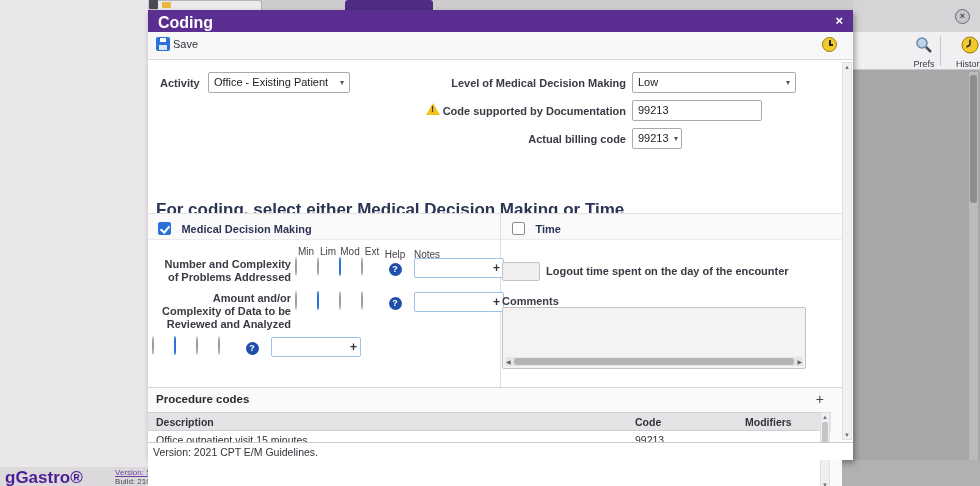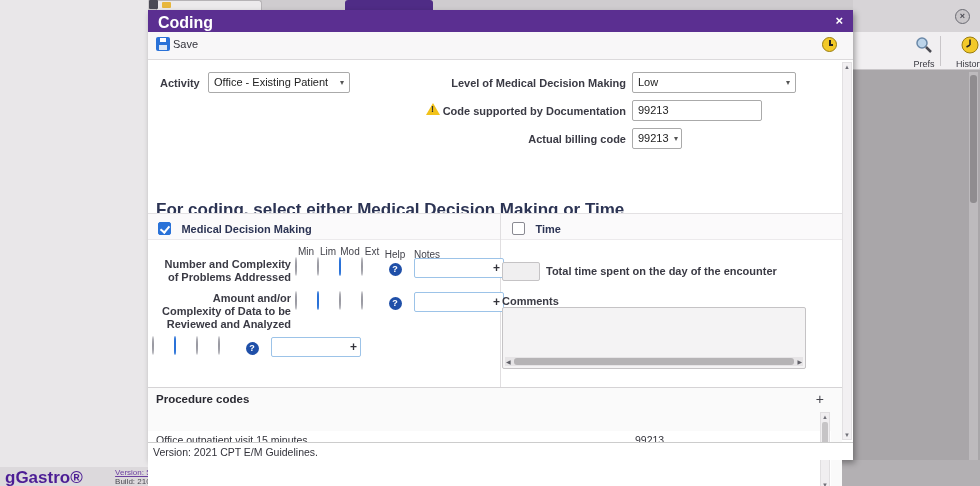--- a/index.html
+++ b/index.html
@@ -426,34 +426,39 @@
       <span class="rd-cell"><span class="rd"></span></span>
       <span class="rd-cell"><span class="rd"></span></span>
       <span class="help-cell"><span class="ic-help">?</span></span>
       <span class="notes-inp">
           <span class="notes-add">+</span>
         </span>
     </div>
 
     <div class="time-col">
       <div class="tt-inp"></div>
-      <div class="tt-lbl">Total time spent on the day of the encounter</div>
+      <div class="tt-lbl">Logout time spent on the day of the encounter</div>
       <div class="cm-lbl">Comments</div>
       <div class="cm-area">
         <div class="cm-hscroll">
           <span class="cmh-l">◀</span>
           <span class="cm-thumb"></span>
           <span class="cmh-r">▶</span>
         </div>
       </div>
     </div>
 
     <div class="proc-sec" style="height:105px;"></div>
     <div class="proc-title">Procedure codes</div>
     <div class="proc-add">+</div>
+    <div class="proc-thead">
+      <span class="th" style="left:8px;">Description</span>
+      <span class="th" style="left:487px;">Code</span>
+      <span class="th" style="left:597px;">Modifiers</span>
+    </div>
     <div class="proc-row">
       <span class="td" style="left:8px;">Office outpatient visit 15 minutes</span>
       <span class="td" style="left:487px;">99213</span>
       <span class="td" style="left:597px;"></span>
     </div>
     <div class="proc-empty"></div>
     <div class="proc-vscroll">
       <span style="position:absolute;top:1px;left:1px;">▲</span>
       <span class="pv-thumb"></span>
       <span style="position:absolute;bottom:1px;left:1px;">▼</span>

